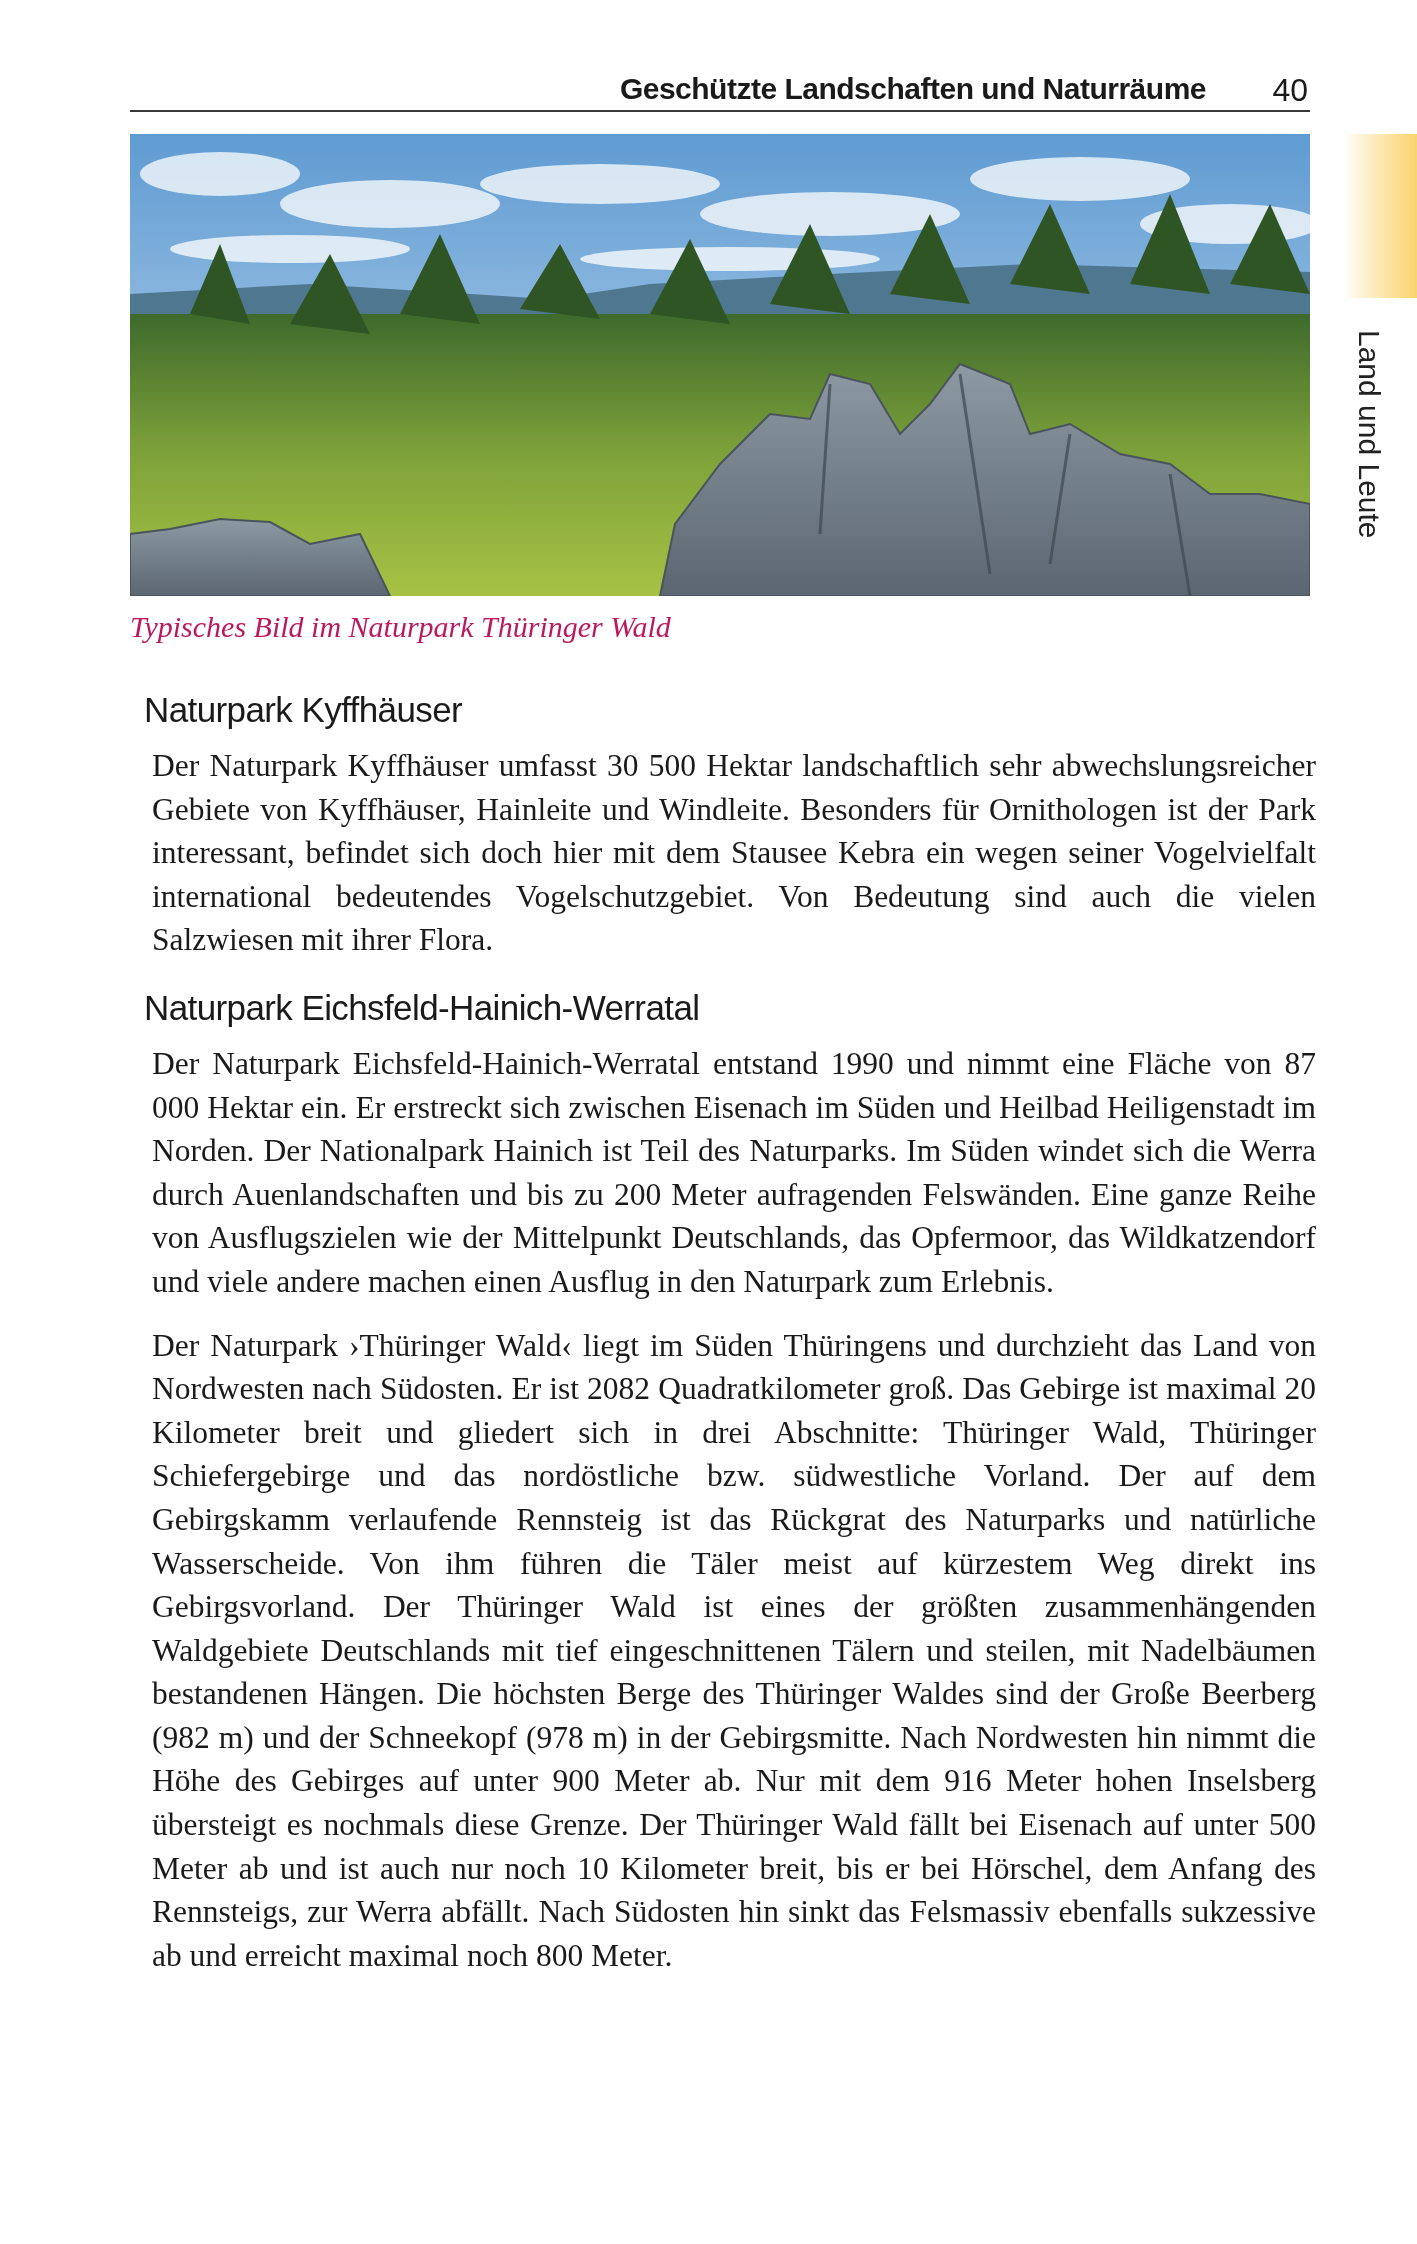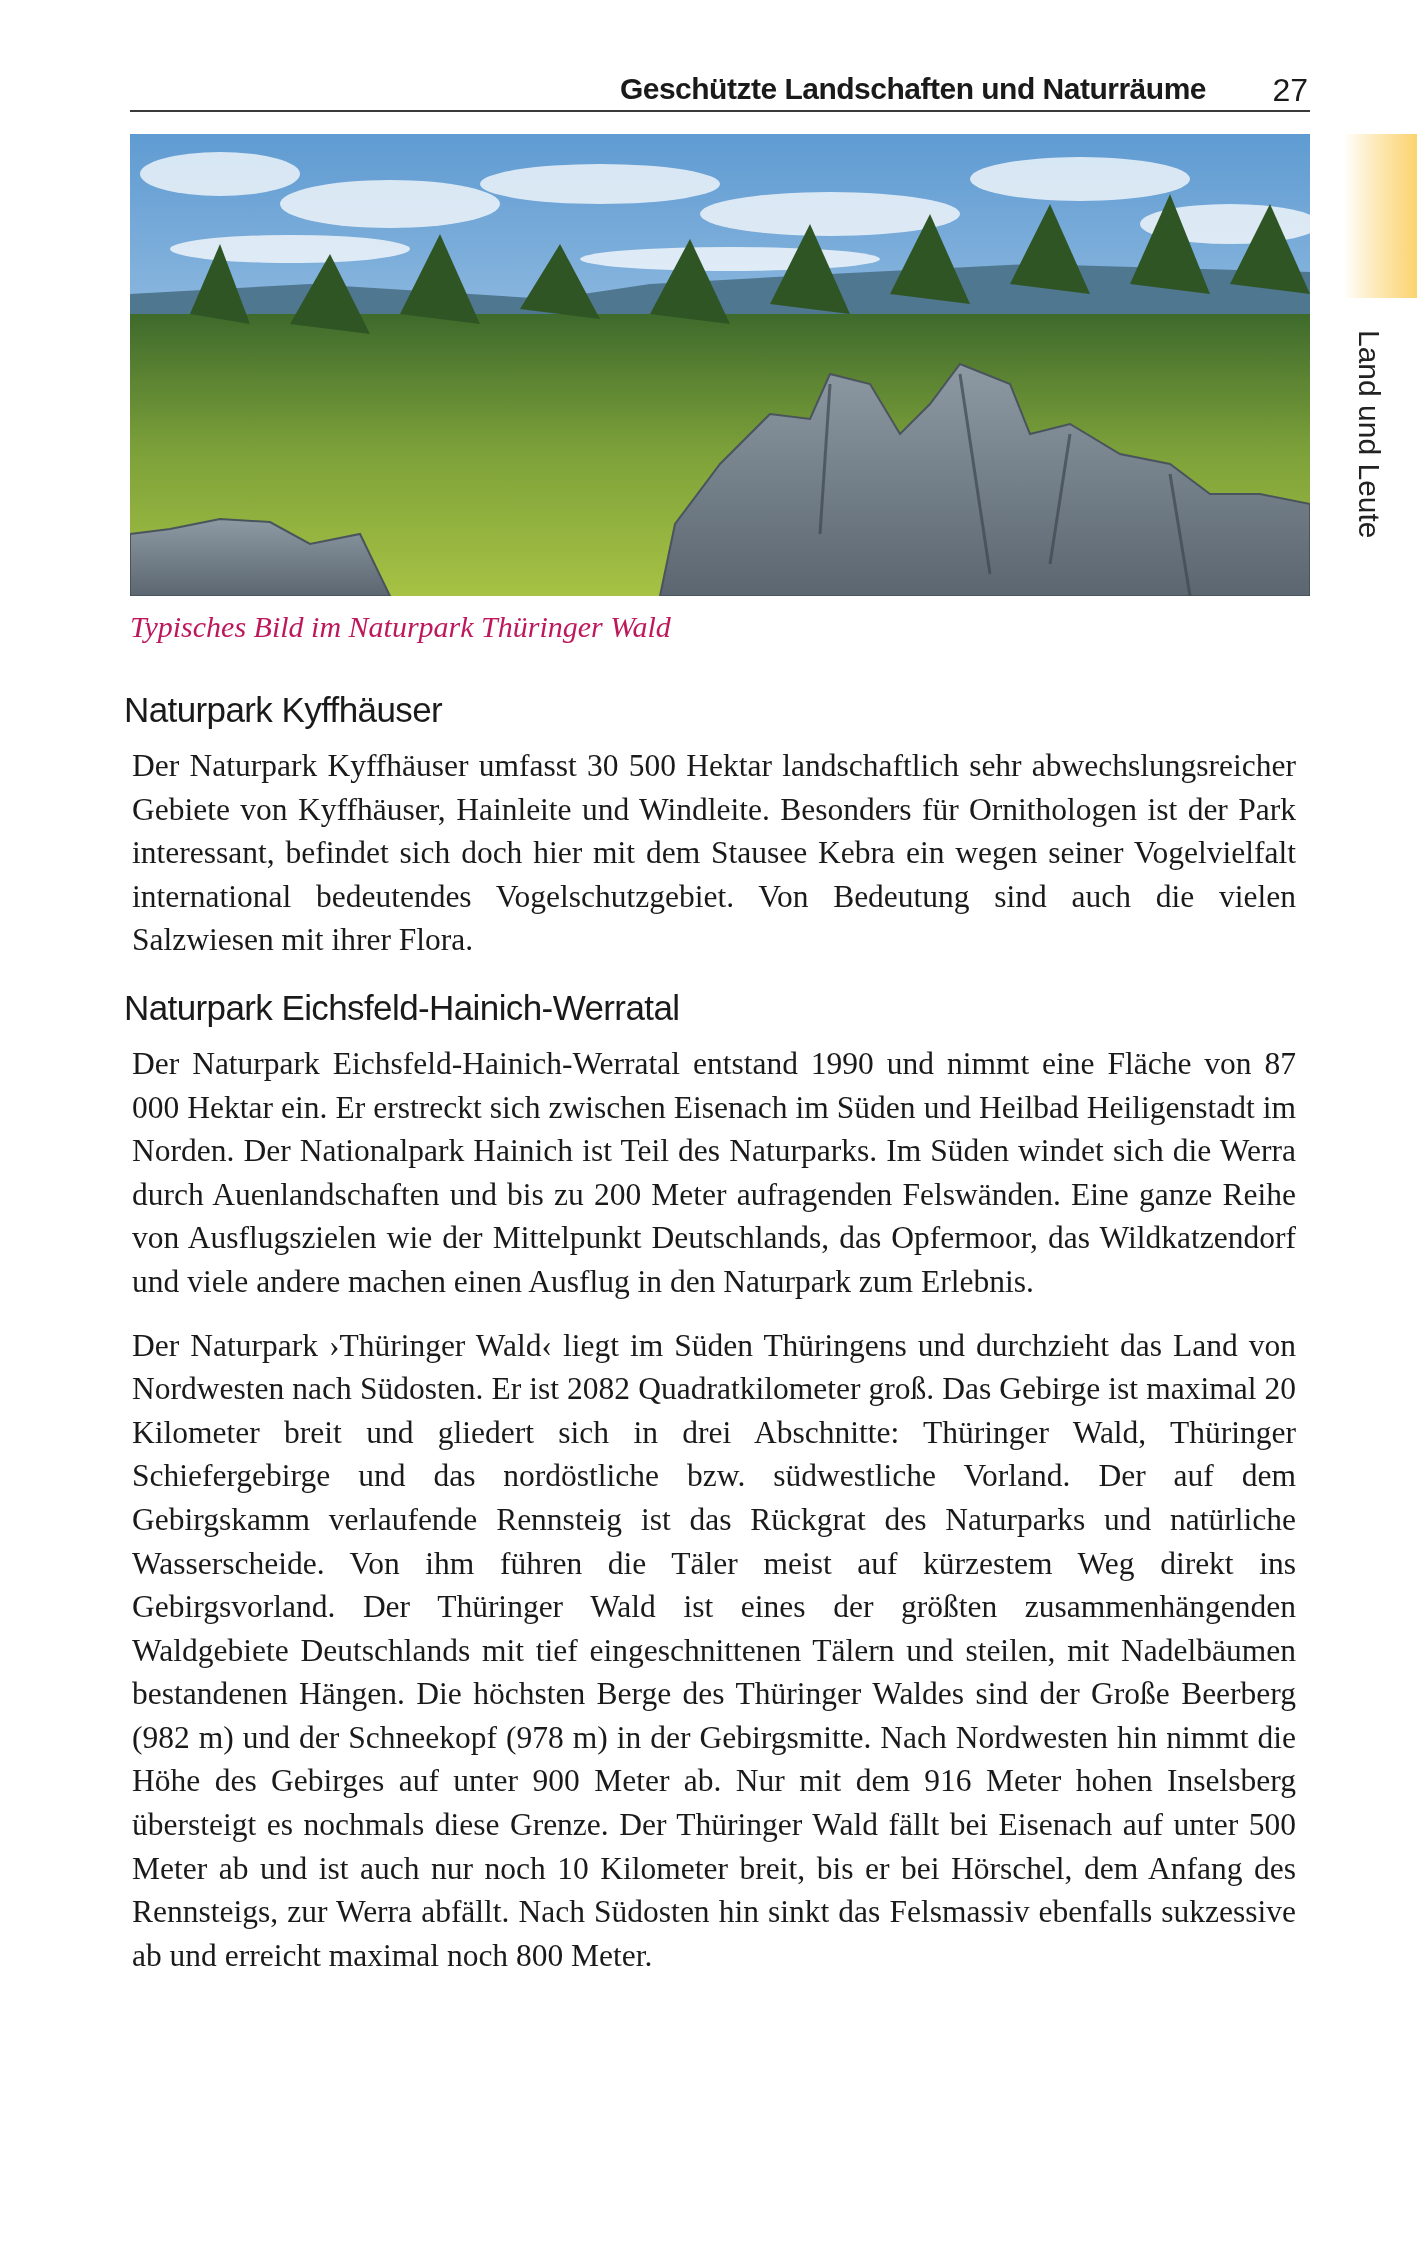--- a/index.html
+++ b/index.html
@@ -39,41 +39,41 @@
       background: linear-gradient(to bottom, #6fa6d8 0%, #a9cbe9 22%, #d7e7f4 36%, #c7dcee 42%, #5e8aa8 44%);
     }
     .photo svg { position: absolute; left: 0; top: 0; }
 
     .caption {
       position: absolute; left: 130px; top: 610px; width: 1180px;
       font-family: "Liberation Serif", serif; font-style: italic; font-size: 30px; color: #be185d;
     }
 
     .content {
-      position: absolute; left: 124px; top: 684px; width: 1180px;
+      position: absolute; left: 144px; top: 684px; width: 1180px;
     }
     .section { margin: 0 0 20px 0; }
     .section h2 {
       margin: 0 0 2px 0;
       font-family: "Liberation Sans", sans-serif; font-weight: normal;
       font-size: 35px; letter-spacing: -0.6px; color: #1a1a1a; line-height: 52px;
     }
     .section p {
       margin: 8px;
       font-family: "Liberation Serif", serif; font-size: 31.5px;
       line-height: 43.6px; text-align: justify; color: #1a1a1a;
       hyphens: manual;
     }
   </style>
 </head>
 <body>
 
 <header class="running-head">
   <span class="section-title">Geschützte Landschaften und Naturräume</span>
-  <span class="page-number">27</span>
+  <span class="page-number">40</span>
 </header>
 
 <div class="thumb-tab"></div>
 <div class="side-label">
   <span>Land und Leute</span>
 </div>
 
 <figure class="photo" style="margin:0;">
   <svg width="1180" height="462" viewBox="0 0 1180 462">
     <defs>

